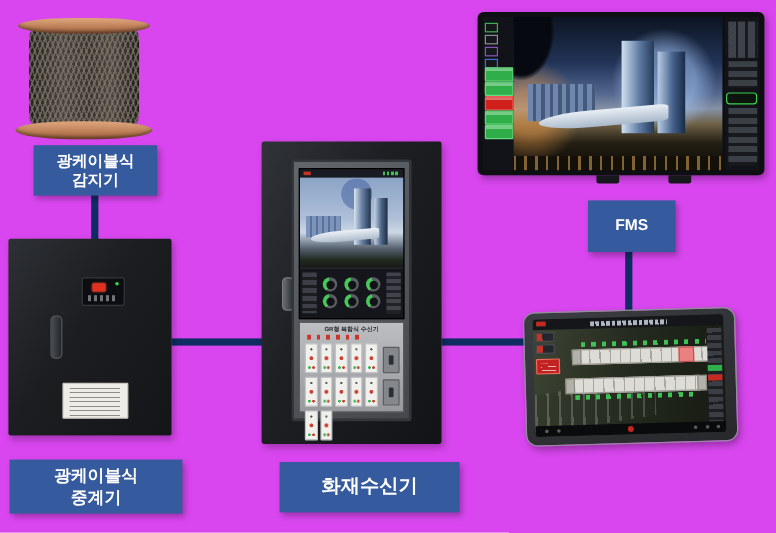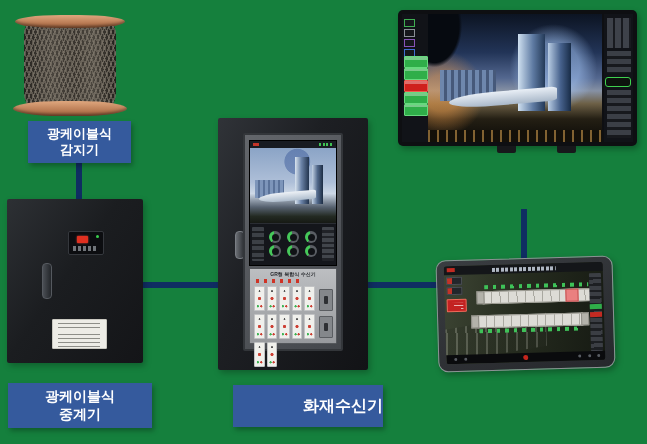--- a/index.html
+++ b/index.html
@@ -1,16 +1,16 @@
 <!DOCTYPE html>
 <html><head>
 <meta charset="utf-8">
 <style>
   html,body{margin:0;padding:0;background:#fff;}
-  #canvas{position:relative;width:647px;height:444px;background:#15803d;overflow:hidden;
+  #canvas{position:relative;width:647px;height:444px;background:#d946ef;overflow:hidden;
           font-family:"Liberation Sans",sans-serif;}
   .abs{position:absolute;}
 
   
   .nlabel{position:absolute;background:#355a9d;color:#fff;font-weight:bold;
     display:flex;flex-direction:column;align-items:center;justify-content:center;
     text-align:center;line-height:1.25;box-shadow:2px 3px 5px rgba(0,0,0,.28);}
   
   .conn{position:absolute;background:#0f2d62;}
 
@@ -264,21 +264,21 @@
           <div class="mod"></div>
           <div class="mod"></div>
           <div class="mod"></div>
         </div>
         <div class="rc-sw s1"></div>
         <div class="rc-sw s2"></div>
       </div>
     </div>
   </div>
 
-  <div class="nlabel" style="left:233px;top:385px;width:150px;height:42px;font-size:16px;align-items:flex-end;">
+  <div class="nlabel" style="left:233px;top:385px;width:150px;height:42px;font-size:16px;">
     <span>화재수신기</span>
   </div>
 
   <div class="abs mon">
     <div class="mon-side l">
       <div class="mon-btns">
         <div class="mbtn b1"></div>
         <div class="mbtn b2"></div>
         <div class="mbtn b3"></div>
         <div class="mbtn b4"></div>
@@ -302,20 +302,23 @@
     <div class="mon-side r">
       <div class="mon-keypad"></div>
       <div class="mon-strip s1"></div>
       <div class="mon-green"></div>
       <div class="mon-strip s2"></div>
     </div>
     <div class="mon-foot f1"></div>
     <div class="mon-foot f2"></div>
   </div>
 
+  <div class="nlabel" style="left:490px;top:167px;width:73px;height:43px;font-size:13px;">
+    <span>FMS</span>
+  </div>
 
   <div class="abs tab">
     <div class="tab-scr">
       <div class="tab-road"></div>
       <div class="tab-top">
         <div class="logo"></div>
         <div class="tab-title"></div>
       </div>
       <div class="tab-lcol">
         <div class="tab-lbtn"></div>

